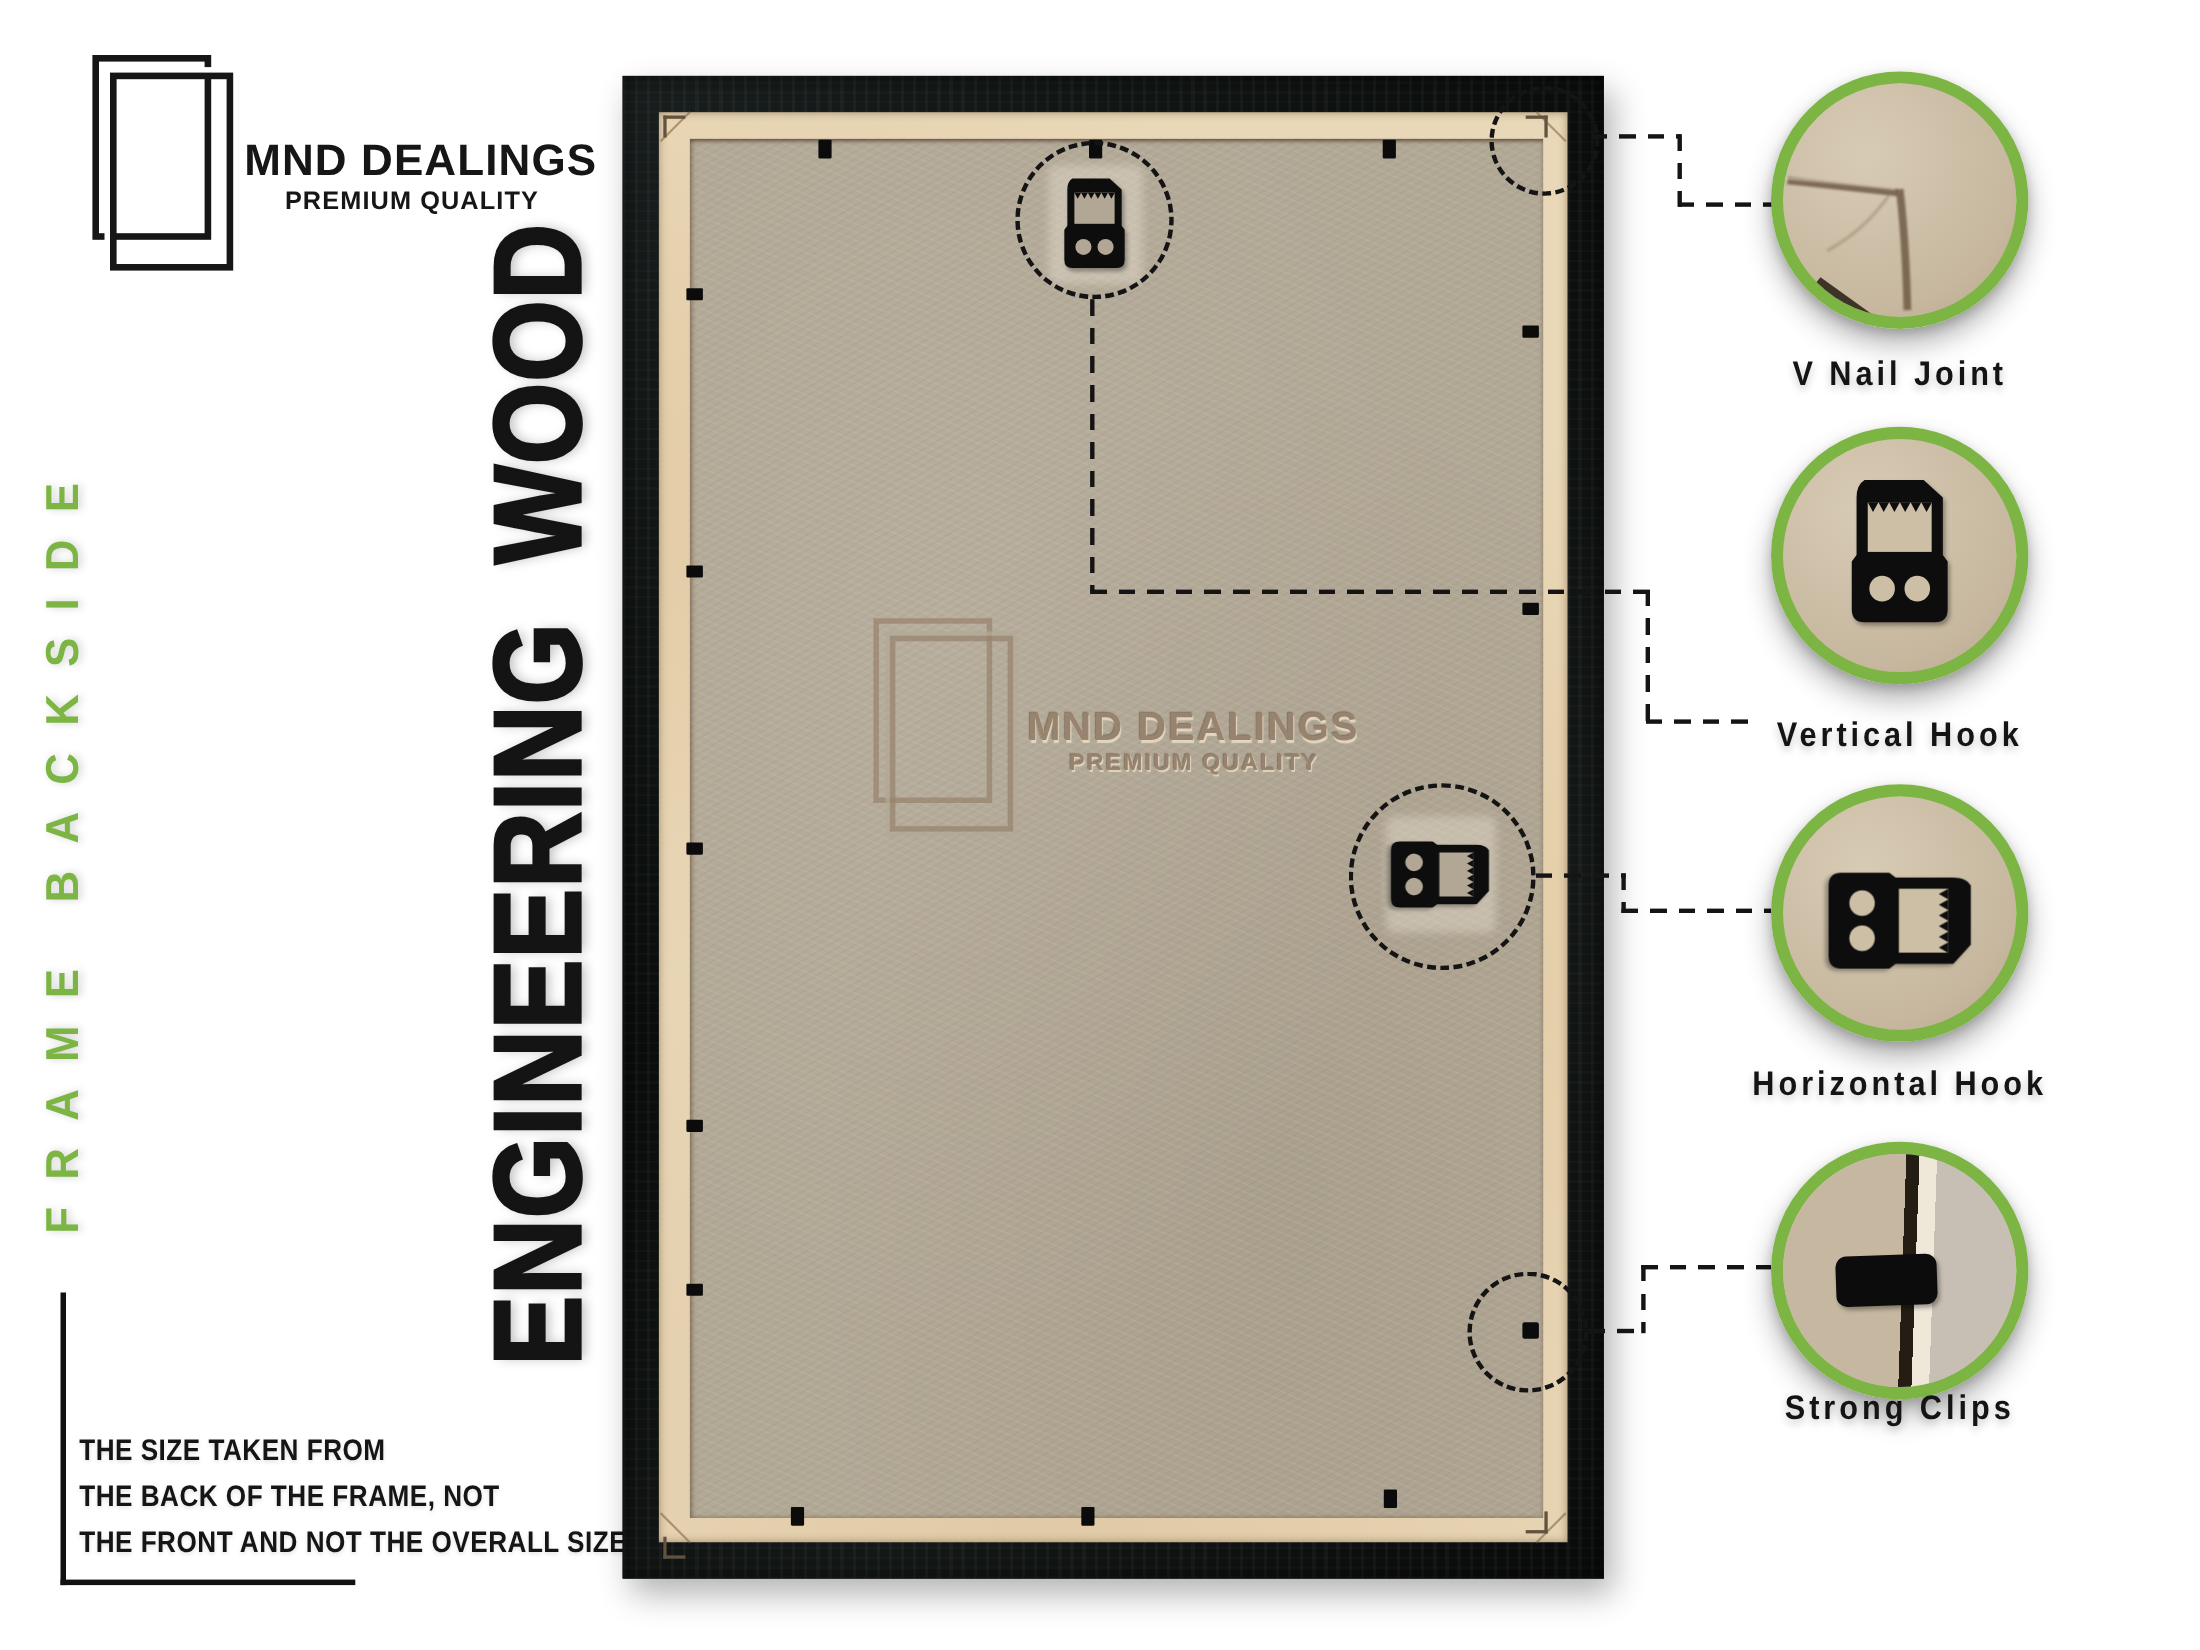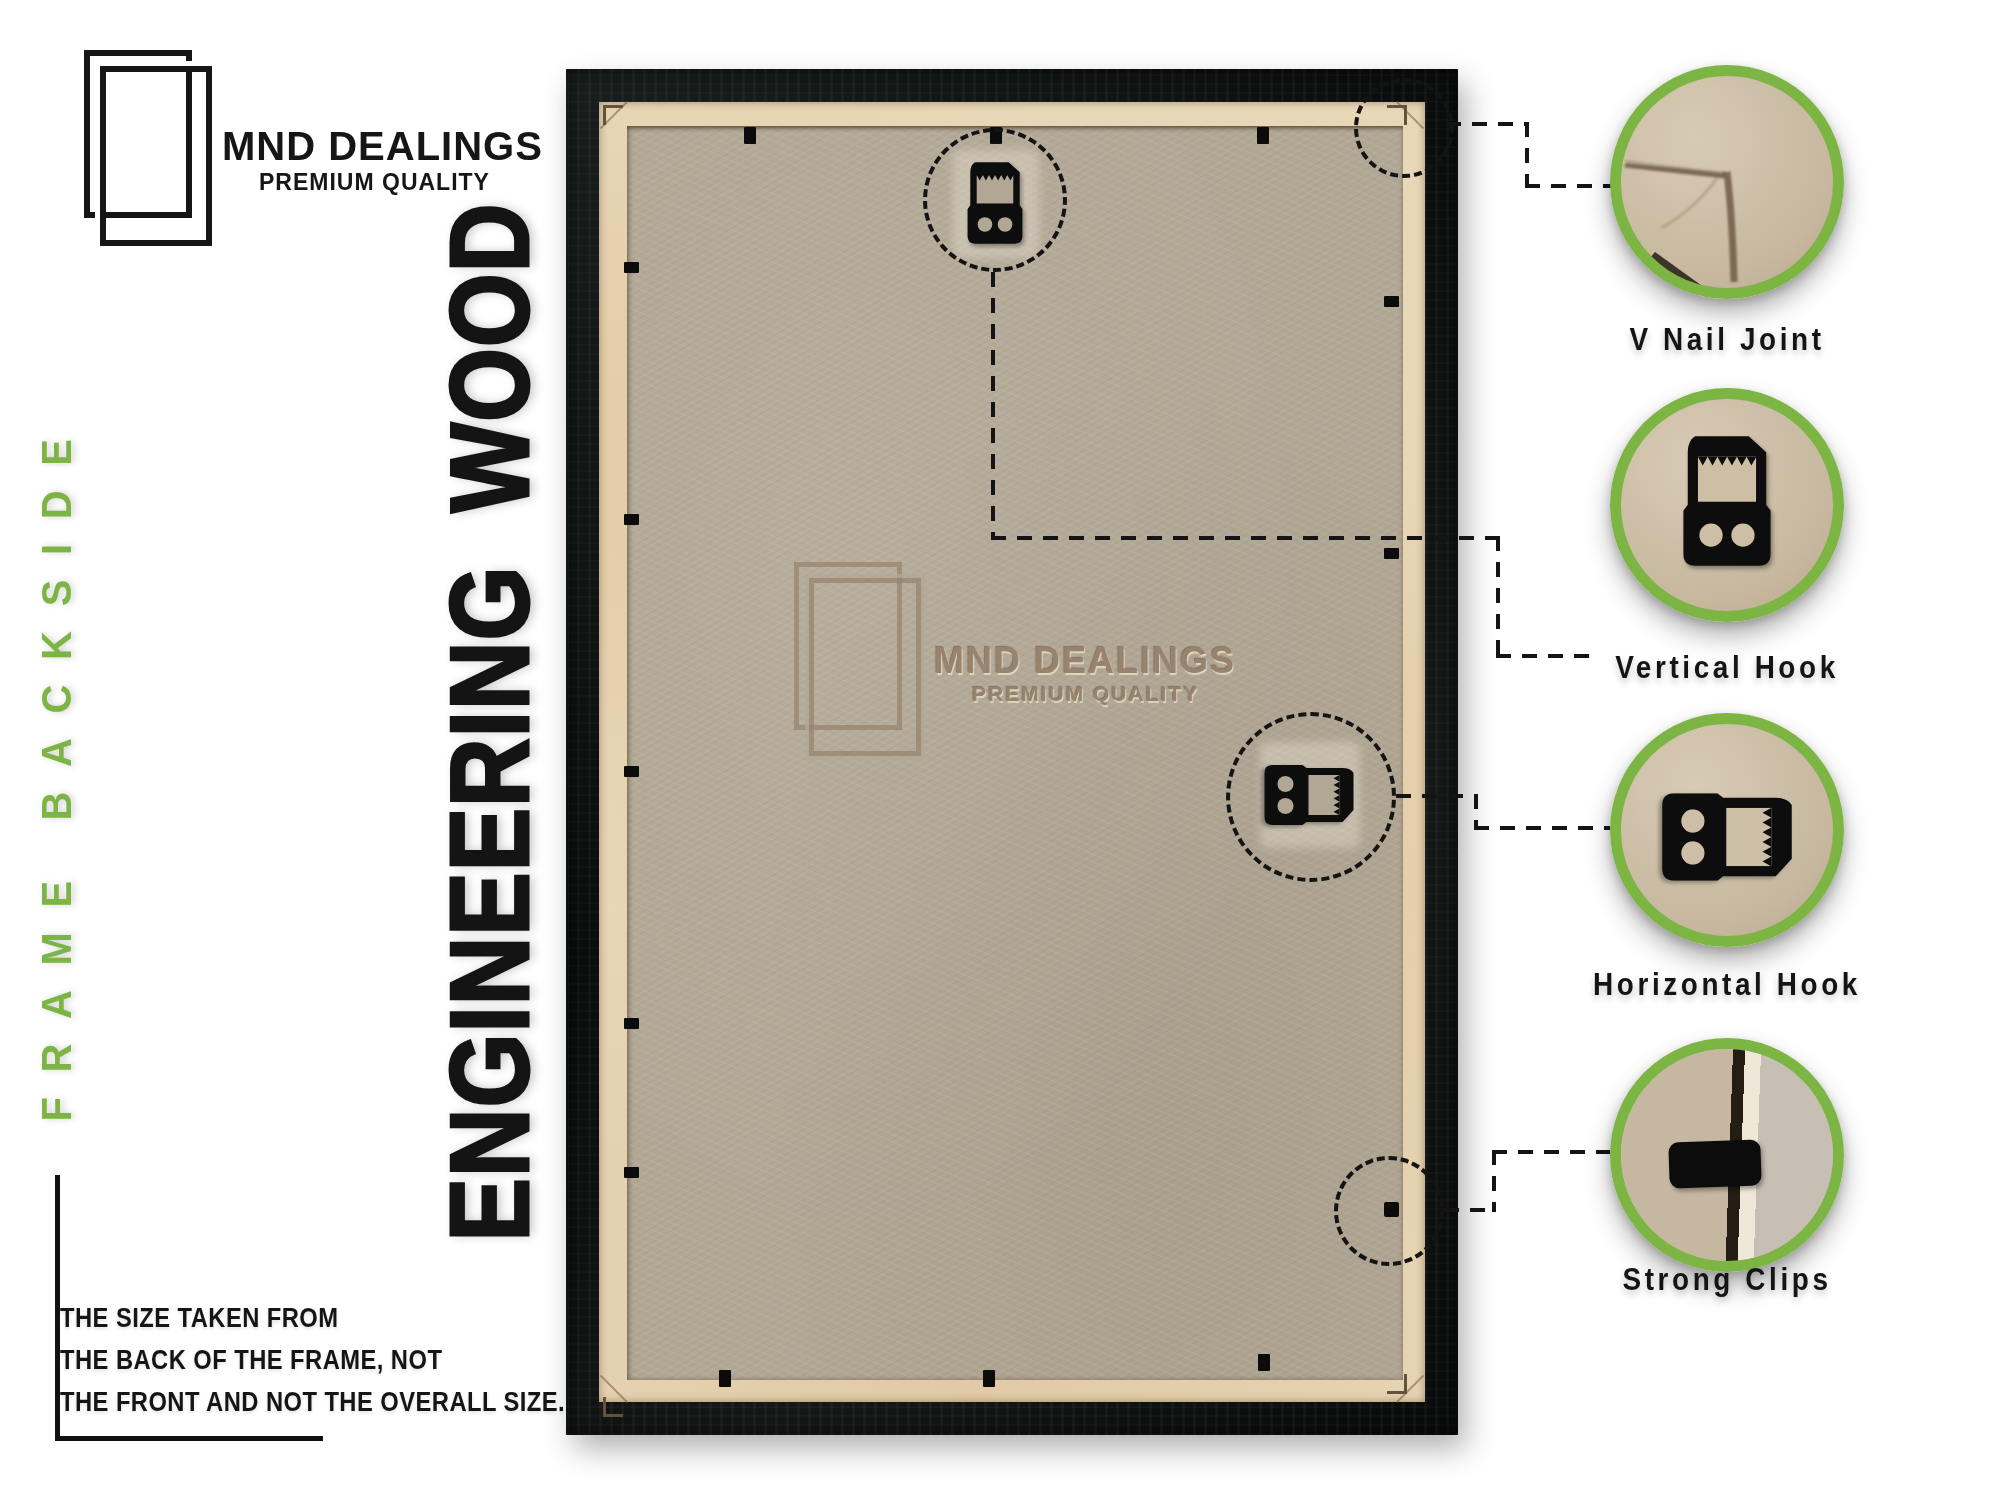--- a/index.html
+++ b/index.html
@@ -17,21 +17,21 @@
   .side-label{position:absolute;left:57px;top:768px;transform:translate(-50%,-50%) rotate(-90deg) scaleX(0.95);
       font-size:42px;font-weight:700;letter-spacing:26px;color:#7cb544;white-space:nowrap;
       text-shadow:0 3px 8px rgba(0,0,0,0.18);}
   .material-title{position:absolute;left:489px;top:722px;transform:translate(-50%,-50%) rotate(-90deg) scaleX(0.85);
       font-size:112px;font-weight:700;letter-spacing:1px;word-spacing:30px;color:#141414;white-space:nowrap;
       -webkit-text-stroke:3px #141414;text-shadow:0 4px 12px rgba(0,0,0,0.25);}
 
   
   .rule-v{position:absolute;left:55px;top:1175px;width:5px;height:266px;background:#111;}
   .rule-h{position:absolute;left:55px;top:1436px;width:268px;height:5px;background:#111;}
-  .size-note{position:absolute;left:60px;top:1297px;}
+  .size-note{position:absolute;left:72px;top:1297px;}
   .size-note .note-line{font-size:27px;font-weight:700;color:#151515;line-height:42px;
       transform:scaleX(0.88);transform-origin:left center;white-space:nowrap;letter-spacing:0.5px;
       text-shadow:0 2px 4px rgba(0,0,0,0.12);}
 
   
   .frame{position:absolute;left:566px;top:69px;width:892px;height:1366px;
       background-color:#0d100f;
       background-image:
         repeating-linear-gradient(90deg, rgba(255,255,255,0.035) 0 3px, rgba(255,255,255,0) 3px 11px),
         repeating-linear-gradient(0deg, rgba(255,255,255,0.02) 0 2px, rgba(255,255,255,0) 2px 9px),

